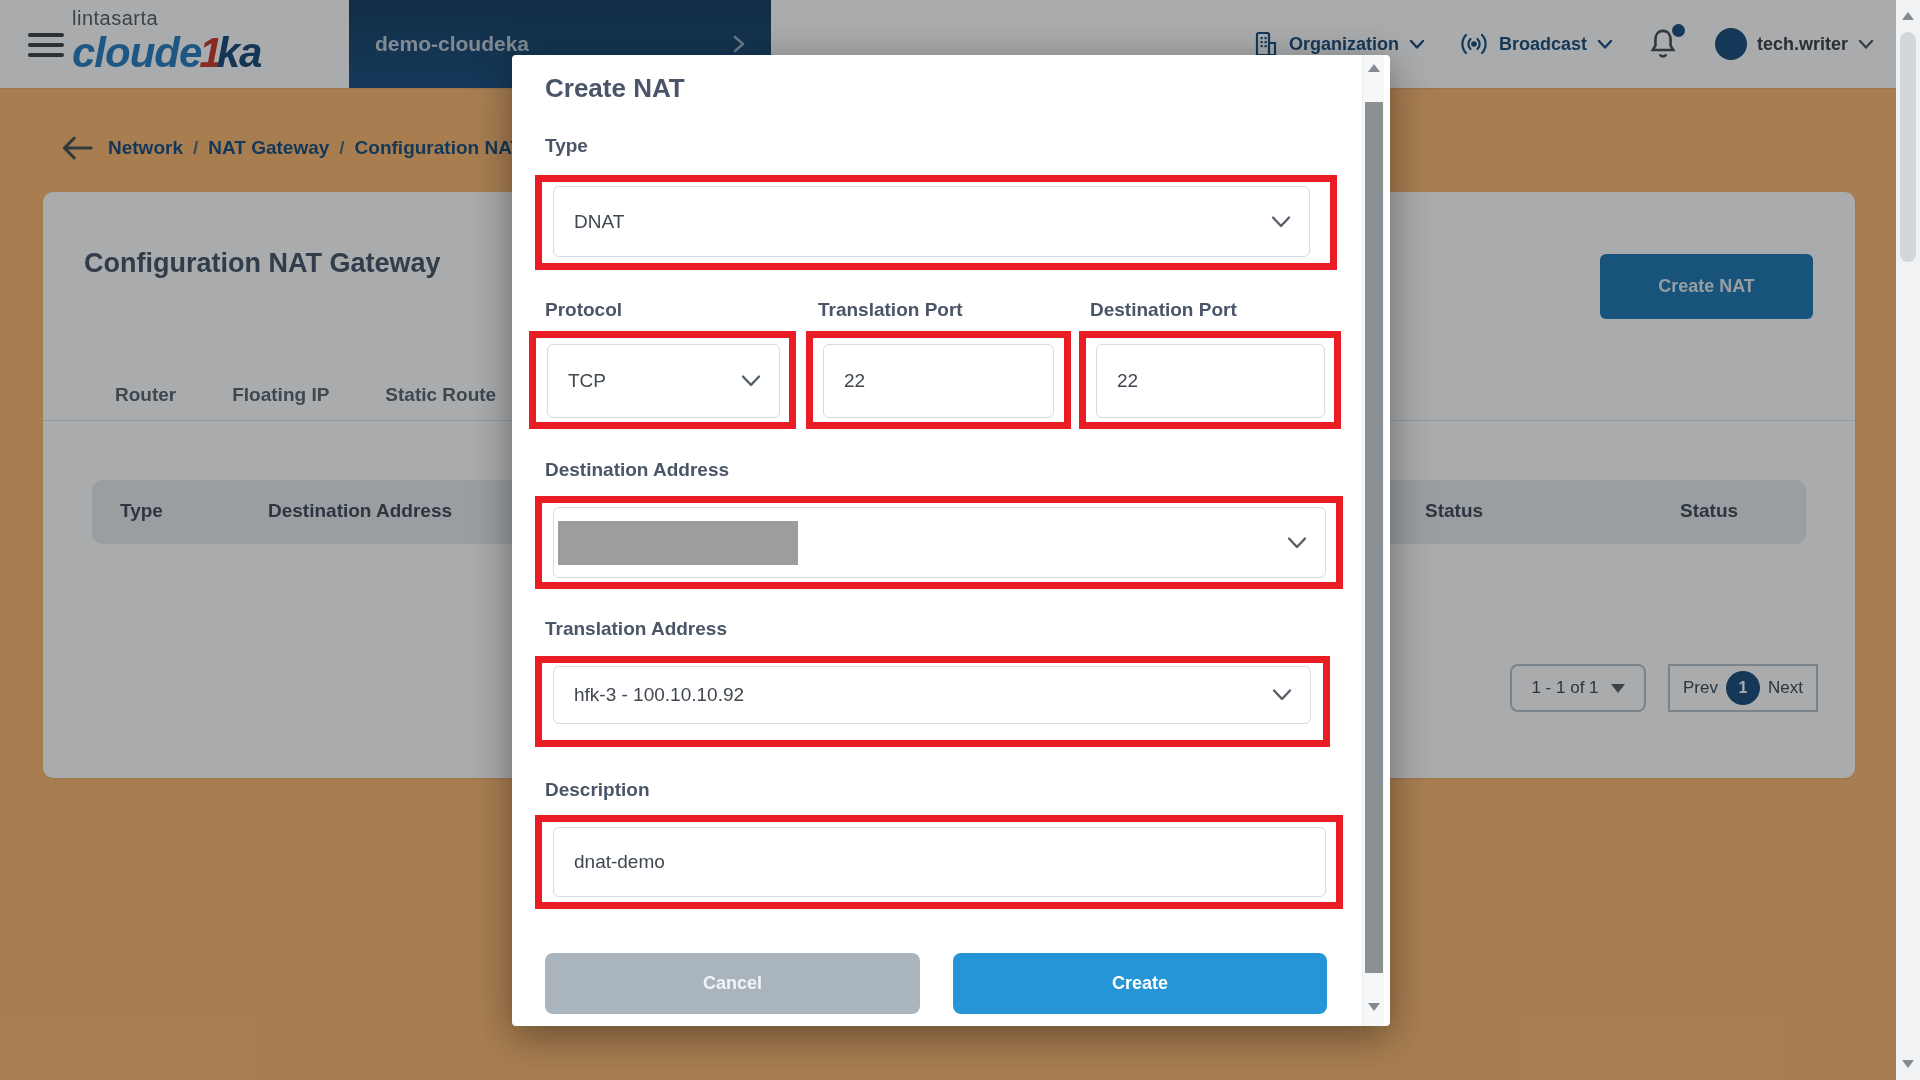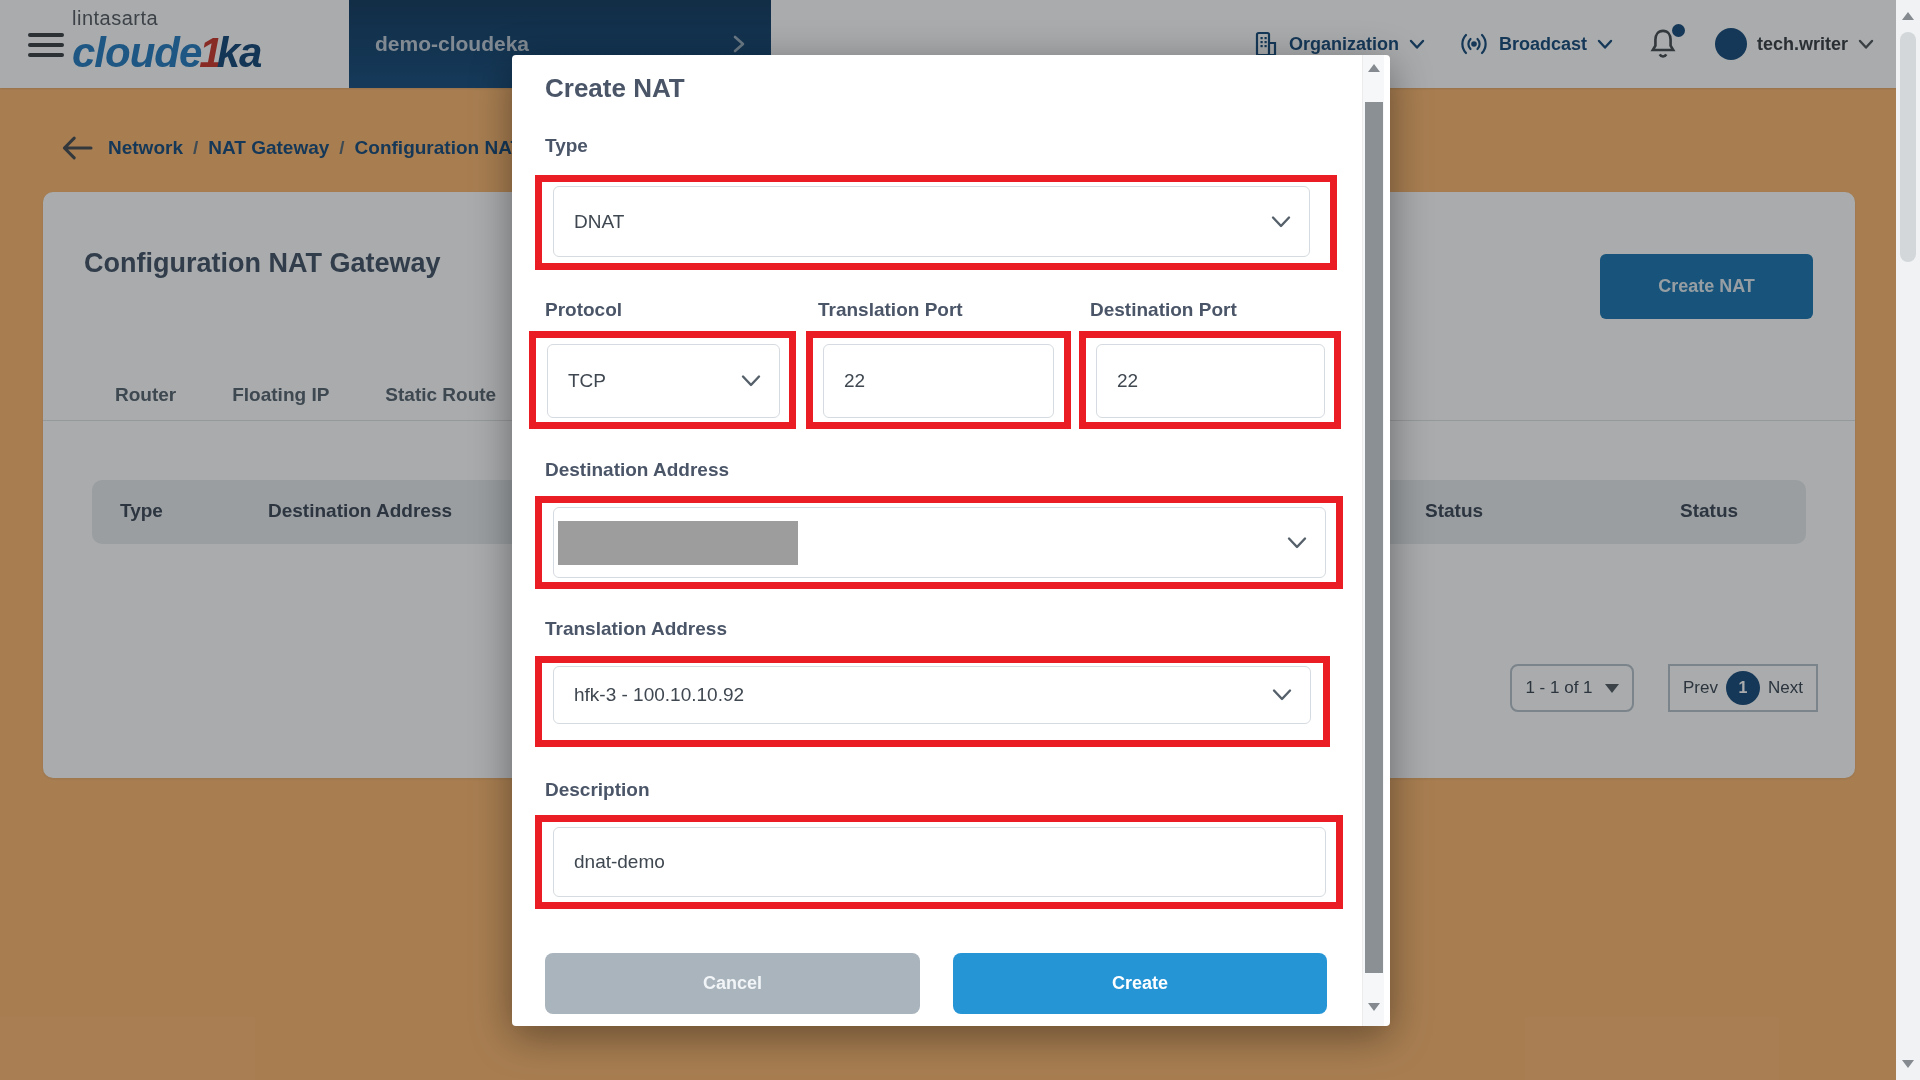--- a/index.html
+++ b/index.html
@@ -42,21 +42,21 @@
   .tabs-divider { position:absolute; left:0; top:228px; width:1812px; height:1px; background:#dfe3e7; }
   .table-head { position:absolute; left:49px; top:288px; width:1714px; height:64px; background:#e9ecef; border-radius:10px; }
   .th { position:absolute; top:20px; font-size:19px; font-weight:bold; color:#404b5a; }
   .th-type { left:28px; } .th-dest { left:176px; } .th-status { left:1333px; } .th-action { left:1588px; }
   .table-row { position:absolute; left:49px; top:364px; width:1714px; height:52px; }
   .td { position:absolute; top:14px; font-size:19px; font-weight:bold; }
   .td-type { left:21px; color:#404b5a; }
   .td-status { left:1328px; color:#2ea160; }
   .td-action { left:1593px; color:#df4b45; cursor:pointer; }
   .redact-row { position:absolute; left:166px; top:2px; width:210px; height:42px; background:#9d9d9d; }
-  .pager-range { position:absolute; left:1467px; top:472px; width:124px; height:48px; border:2px solid #b9c4cd; border-radius:8px; background:#fff; display:flex; align-items:center; justify-content:center; gap:12px; font-size:17px; color:#3f4a57; cursor:pointer; }
+  .pager-range { position:absolute; left:1467px; top:472px; width:136px; height:48px; border:2px solid #b9c4cd; border-radius:8px; background:#fff; display:flex; align-items:center; justify-content:center; gap:12px; font-size:17px; color:#3f4a57; cursor:pointer; }
   .pager-nav { position:absolute; left:1625px; top:472px; width:150px; height:48px; border:2px solid #b9c4cd; border-radius:0; background:#fff; display:flex; align-items:center; justify-content:center; gap:8px; font-size:17px; color:#3f4a57; }
   .pager-btn { cursor:pointer; }
   .page-circle { width:34px; height:34px; border-radius:50%; background:#1d4f7e; color:#fff; font-weight:bold; font-size:16px; display:flex; align-items:center; justify-content:center; cursor:pointer; }
   .tri-down { width:0; height:0; border-left:7px solid transparent; border-right:7px solid transparent; border-top:9px solid #566067; }
 
   
   .overlay { position:absolute; inset:0; background:rgba(10,14,18,.35); z-index:10; }
 
   
   .modal { position:absolute; left:512px; top:55px; width:878px; height:971px; background:#ffffff; border-radius:4px; box-shadow:0 10px 40px rgba(0,0,0,.4); z-index:20; }

